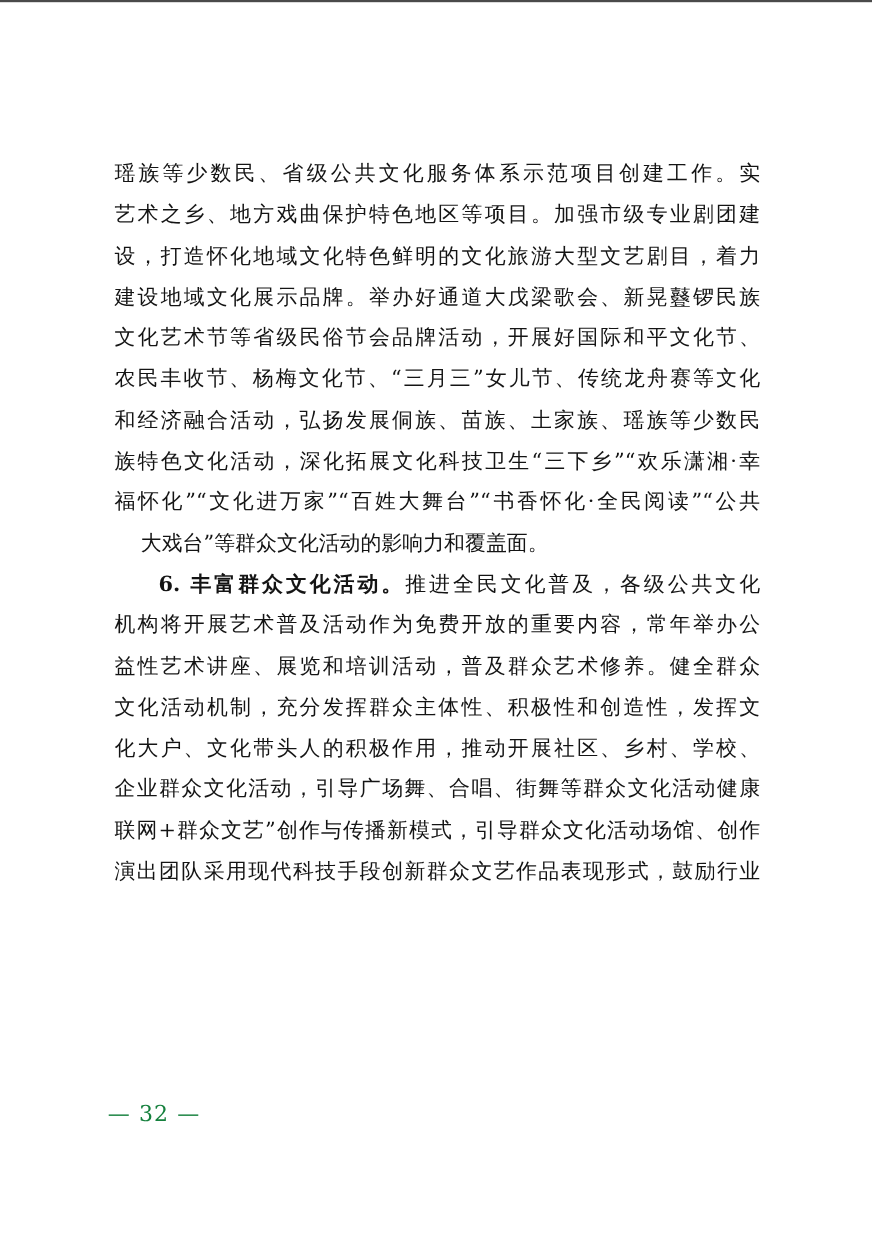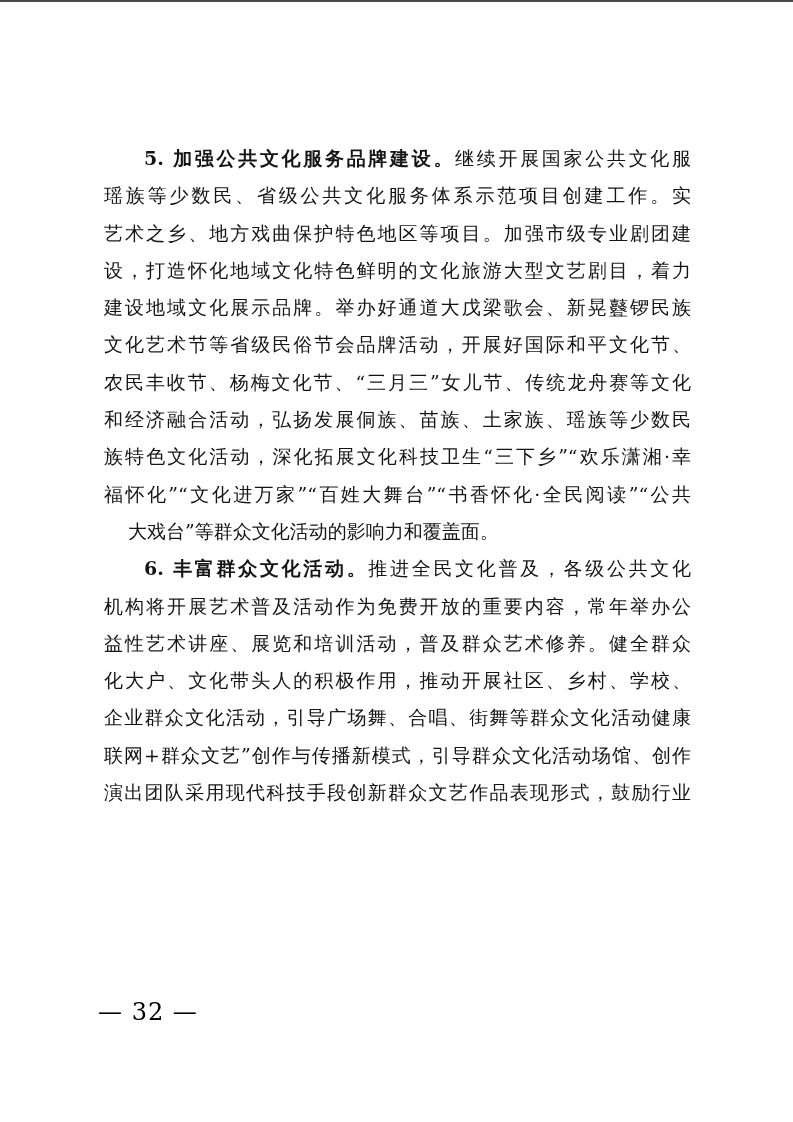--- a/index.html
+++ b/index.html
@@ -44,50 +44,50 @@
   .line.indent {
     text-indent: 40px;
   }
   .bold {
     font-weight: 700;
   }
   .page-number {
     position: absolute;
     left: 98px;
     top: 1000px;
-    font-size: 24px;
+    font-size: 20px;
     line-height: 24px;
-    color: #000000;
+    color: #15803d;
     letter-spacing: 1px;
     text-align: right;
   }
 </style>
 </head>
 <body>
 
 <div class="page">
   <div class="top-edge"></div>
 
   <div class="text-block">
 
-    <div class="line indent"><span class="bold">5. 加强公共文化服务品牌建设。</span><span>继续开展国家公共文化服</span></div>
     <div class="line">瑶族等少数民、省级公共文化服务体系示范项目创建工作。实</div>
     <div class="line">艺术之乡、地方戏曲保护特色地区等项目。加强市级专业剧团建</div>
     <div class="line">设，打造怀化地域文化特色鲜明的文化旅游大型文艺剧目，着力</div>
     <div class="line">建设地域文化展示品牌。举办好通道大戊梁歌会、新晃鼟锣民族</div>
     <div class="line">文化艺术节等省级民俗节会品牌活动，开展好国际和平文化节、</div>
     <div class="line">农民丰收节、杨梅文化节、“三月三”女儿节、传统龙舟赛等文化</div>
     <div class="line">和经济融合活动，弘扬发展侗族、苗族、土家族、瑶族等少数民</div>
     <div class="line">族特色文化活动，深化拓展文化科技卫生“三下乡”“欢乐潇湘·幸</div>
     <div class="line">福怀化”“文化进万家”“百姓大舞台”“书香怀化·全民阅读”“公共</div>
     <div class="line para-end">大戏台”等群众文化活动的影响力和覆盖面。</div>
 
     <div class="line indent"><span class="bold">6. 丰富群众文化活动。</span><span>推进全民文化普及，各级公共文化</span></div>
     <div class="line">机构将开展艺术普及活动作为免费开放的重要内容，常年举办公</div>
     <div class="line">益性艺术讲座、展览和培训活动，普及群众艺术修养。健全群众</div>
+    <div class="line">文化活动机制，充分发挥群众主体性、积极性和创造性，发挥文</div>
     <div class="line">化大户、文化带头人的积极作用，推动开展社区、乡村、学校、</div>
     <div class="line">企业群众文化活动，引导广场舞、合唱、街舞等群众文化活动健康</div>
     <div class="line">联网+群众文艺”创作与传播新模式，引导群众文化活动场馆、创作</div>
     <div class="line">演出团队采用现代科技手段创新群众文艺作品表现形式，鼓励行业</div>
 
   </div>
 
   <div class="page-number">— 32 —</div>
 </div>
 

